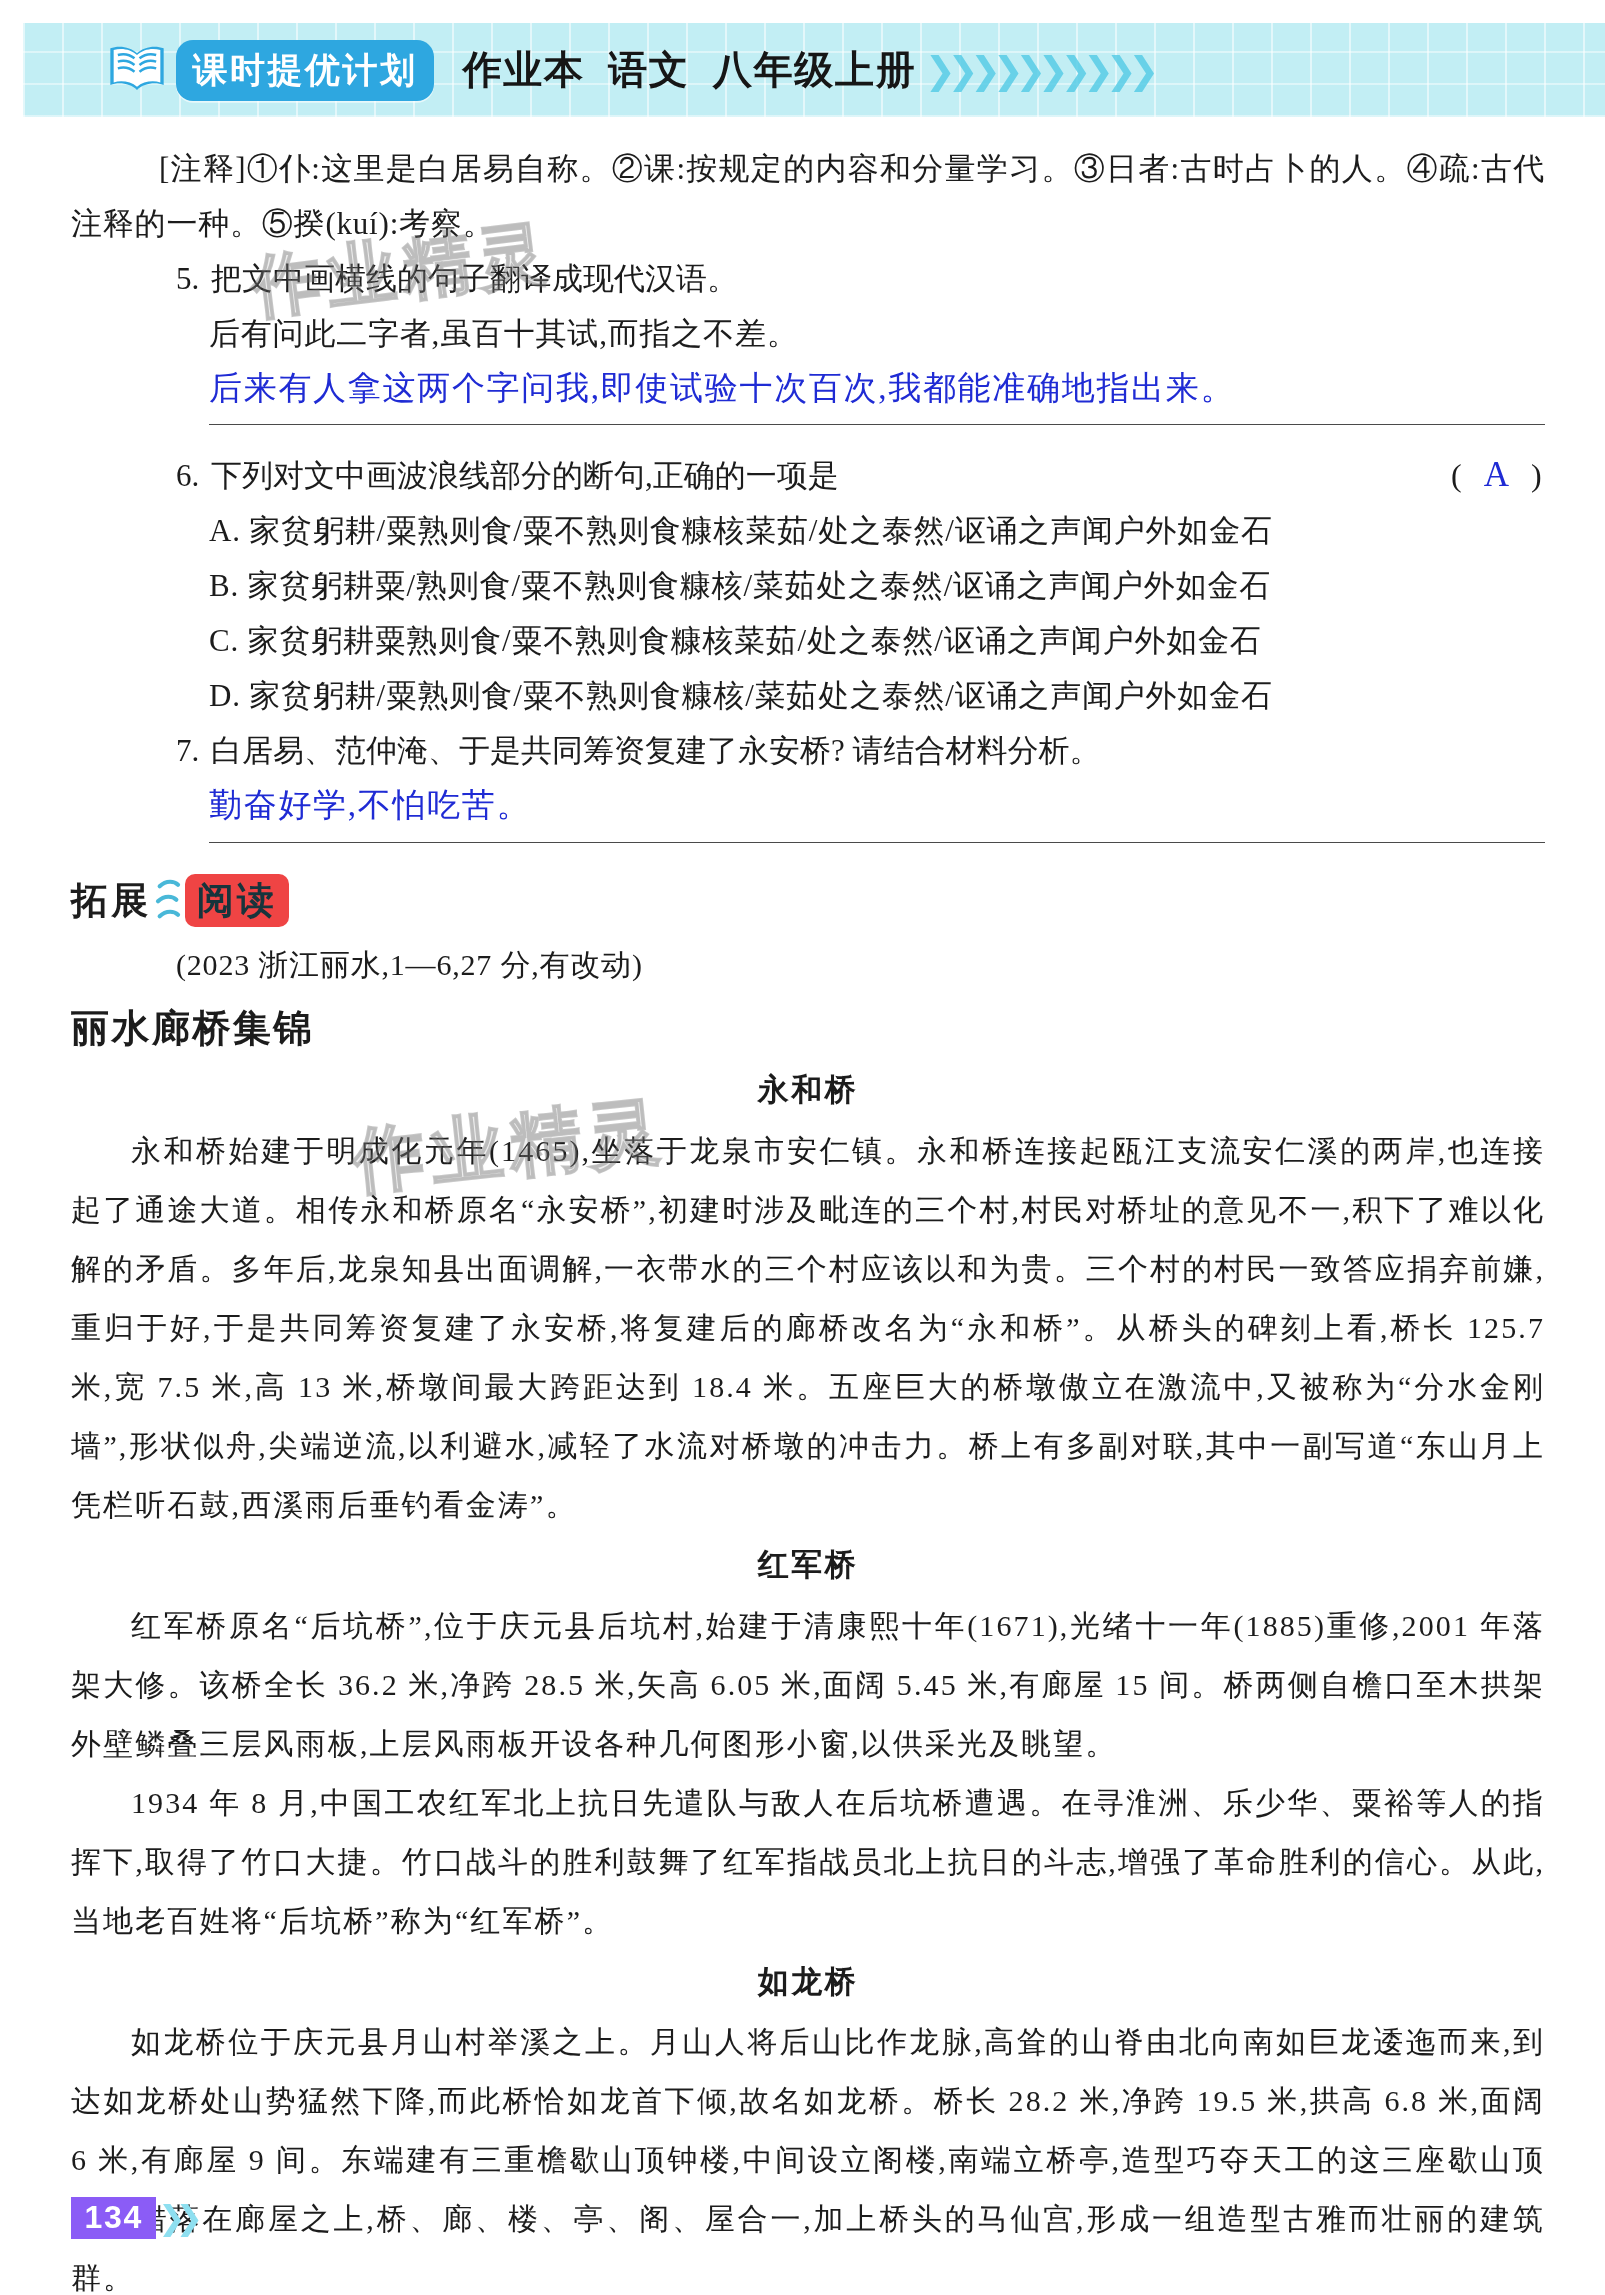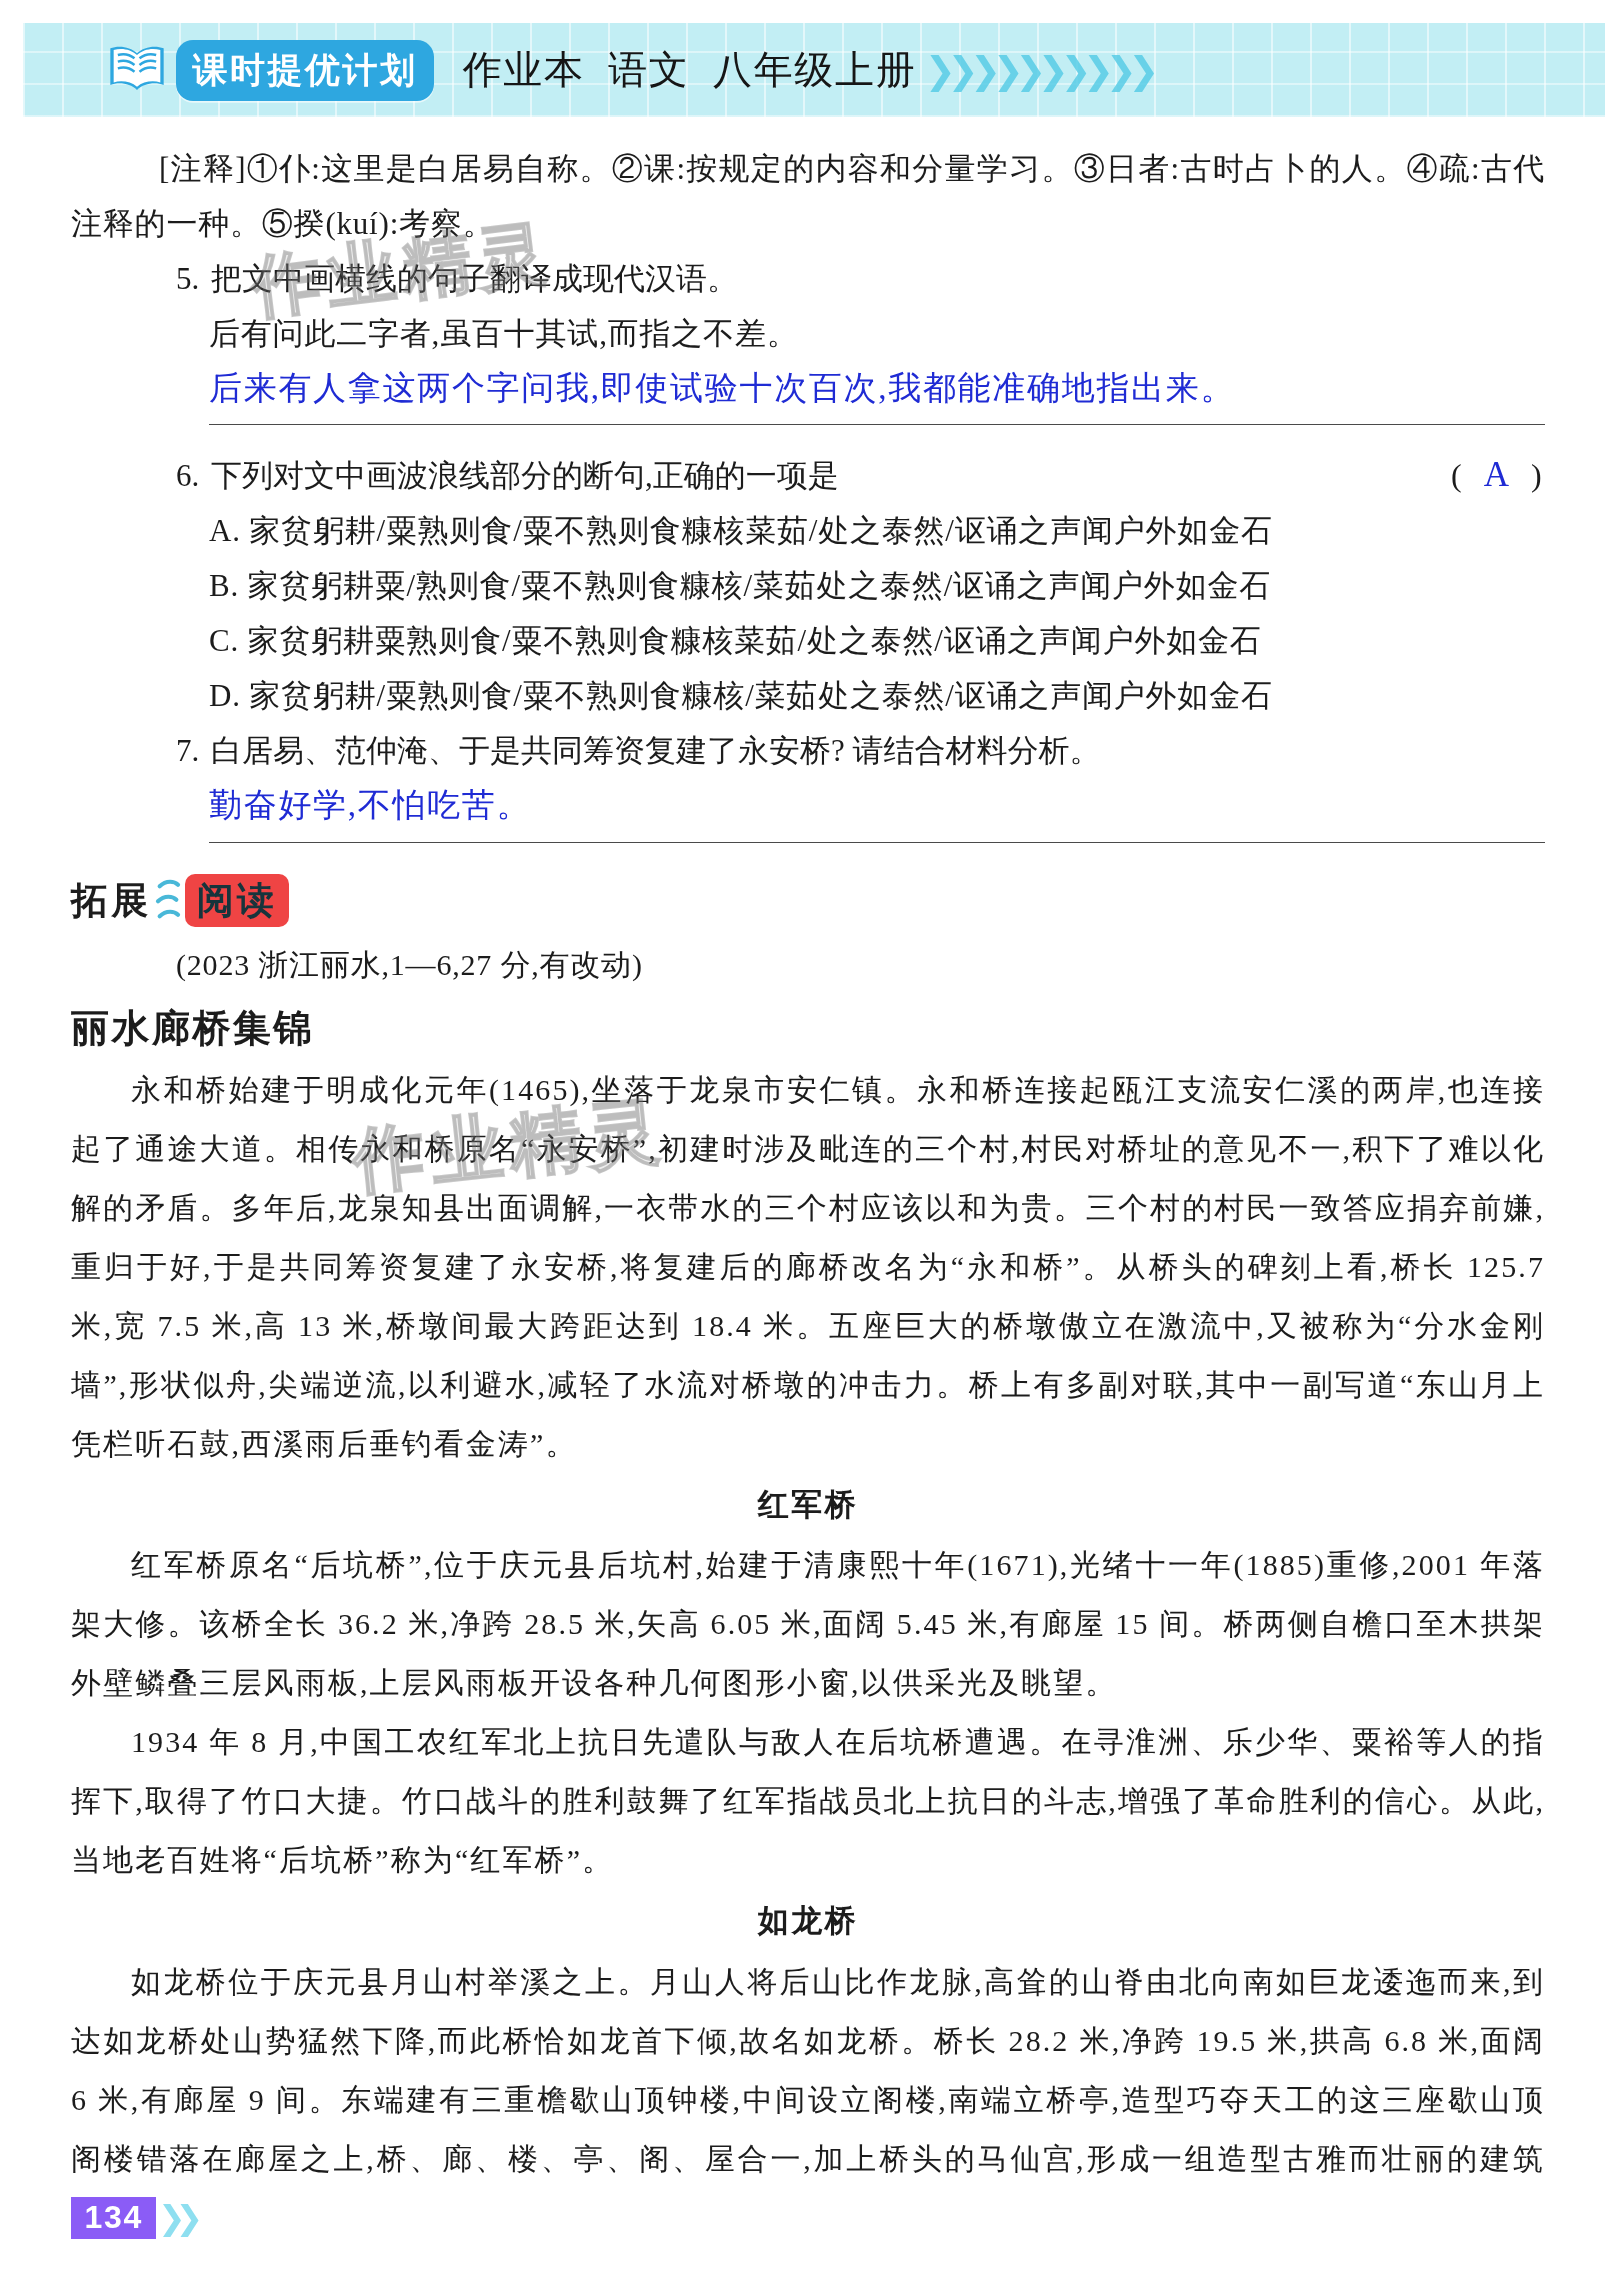--- a/index.html
+++ b/index.html
@@ -19,21 +19,21 @@
     display:flex;align-items:center;padding-left:84px;box-sizing:border-box;
   }
   .book-icon{width:60px;height:54px;margin-right:8.4px;flex:0 0 auto;}
   .logo-badge{
     background:#2ea7e0;color:#fff;border-radius:17px;
     font-family:"Liberation Sans","DejaVu Sans",sans-serif;font-weight:bold;
     font-size:35px;padding:6.7px 16.7px;letter-spacing:2.5px;white-space:nowrap;
     box-shadow:0 1.7px 0 rgba(255,255,255,.6);
   }
   .header-title{
-    font-family:"Liberation Sans","DejaVu Sans",sans-serif;font-weight:normal;
+    font-family:"Liberation Sans","DejaVu Sans",sans-serif;font-weight:bold;
     font-size:39px;color:#161616;margin-left:28.5px;letter-spacing:1.7px;white-space:nowrap;
   }
   .header-title .sep{display:inline-block;width:23.4px;}
   .header-chevrons{
     color:#59cde7;font-size:37px;font-weight:bold;margin-left:8.4px;
     letter-spacing:-8.4px;font-family:"DejaVu Sans",sans-serif;opacity:.85;
   }
   
   .wm{
     position:absolute;font-family:"Liberation Sans","DejaVu Sans",sans-serif;
@@ -151,20 +151,21 @@
       <path d="M6 30 C14 22 24 24 28 28" stroke="#49b8d8" stroke-width="5" fill="none" stroke-linecap="round"></path>
       <path d="M8 48 C16 40 26 42 30 46" stroke="#49b8d8" stroke-width="5" fill="none" stroke-linecap="round"></path>
     </svg>
     <span class="sec-part2">阅读</span>
   </div>
 
   <div class="reading">
     <div class="reading-source">(2023 浙江丽水,1—6,27 分,有改动)</div>
     <div class="reading-title">丽水廊桥集锦</div>
 
+    <div class="reading-heading">永和桥</div>
     <p>永和桥始建于明成化元年(1465),坐落于龙泉市安仁镇。永和桥连接起瓯江支流安仁溪的两岸,也连接起了通途大道。相传永和桥原名“永安桥”,初建时涉及毗连的三个村,村民对桥址的意见不一,积下了难以化解的矛盾。多年后,龙泉知县出面调解,一衣带水的三个村应该以和为贵。三个村的村民一致答应捐弃前嫌,重归于好,于是共同筹资复建了永安桥,将复建后的廊桥改名为“永和桥”。从桥头的碑刻上看,桥长 125.7 米,宽 7.5 米,高 13 米,桥墩间最大跨距达到 18.4 米。五座巨大的桥墩傲立在激流中,又被称为“分水金刚墙”,形状似舟,尖端逆流,以利避水,减轻了水流对桥墩的冲击力。桥上有多副对联,其中一副写道“东山月上凭栏听石鼓,西溪雨后垂钓看金涛”。</p>
 
     <div class="reading-heading">红军桥</div>
     <p>红军桥原名“后坑桥”,位于庆元县后坑村,始建于清康熙十年(1671),光绪十一年(1885)重修,2001 年落架大修。该桥全长 36.2 米,净跨 28.5 米,矢高 6.05 米,面阔 5.45 米,有廊屋 15 间。桥两侧自檐口至木拱架外壁鳞叠三层风雨板,上层风雨板开设各种几何图形小窗,以供采光及眺望。</p>
     <p>1934 年 8 月,中国工农红军北上抗日先遣队与敌人在后坑桥遭遇。在寻淮洲、乐少华、粟裕等人的指挥下,取得了竹口大捷。竹口战斗的胜利鼓舞了红军指战员北上抗日的斗志,增强了革命胜利的信心。从此,当地老百姓将“后坑桥”称为“红军桥”。</p>
 
     <div class="reading-heading">如龙桥</div>
     <p>如龙桥位于庆元县月山村举溪之上。月山人将后山比作龙脉,高耸的山脊由北向南如巨龙逶迤而来,到达如龙桥处山势猛然下降,而此桥恰如龙首下倾,故名如龙桥。桥长 28.2 米,净跨 19.5 米,拱高 6.8 米,面阔 6 米,有廊屋 9 间。东端建有三重檐歇山顶钟楼,中间设立阁楼,南端立桥亭,造型巧夺天工的这三座歇山顶阁楼错落在廊屋之上,桥、廊、楼、亭、阁、屋合一,加上桥头的马仙宫,形成一组造型古雅而壮丽的建筑群。</p>
   </div>
 </div>

